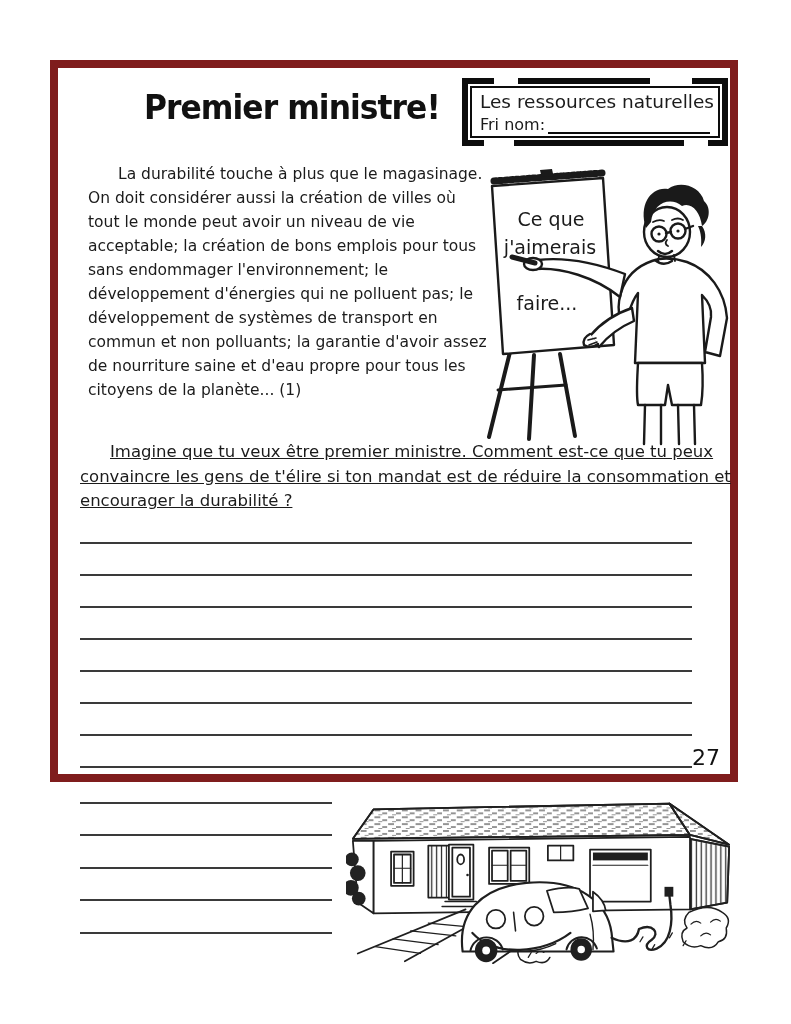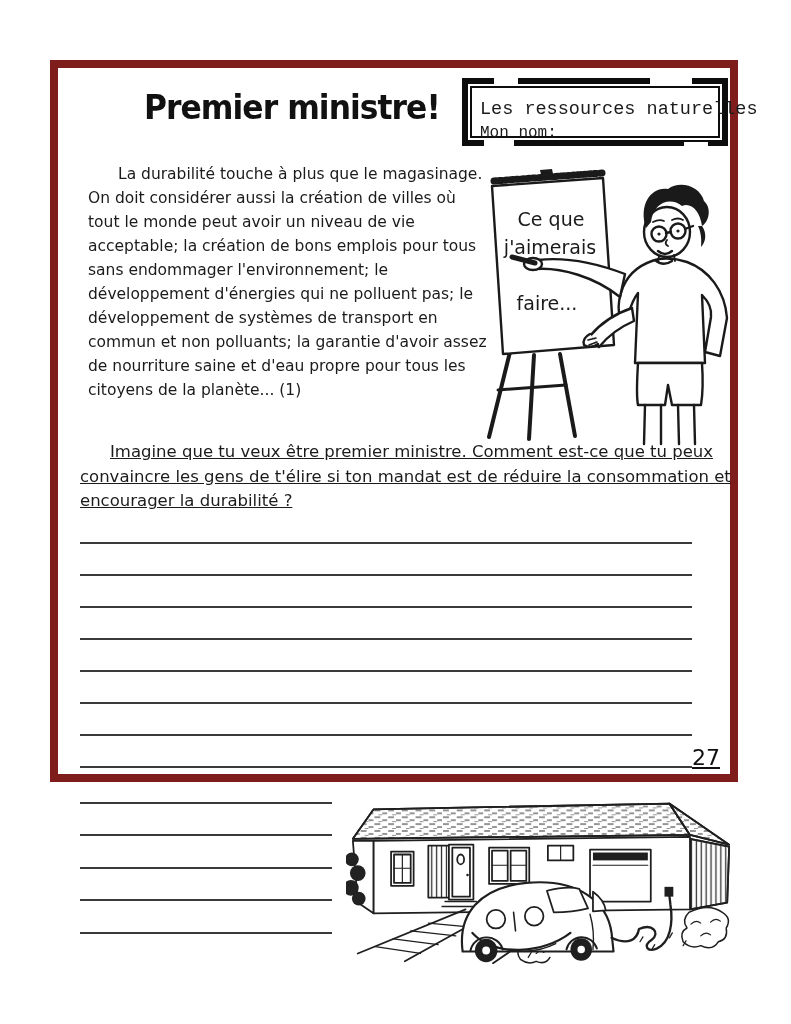--- a/index.html
+++ b/index.html
@@ -15,21 +15,21 @@
     position:absolute;left:86px;top:20px;margin:0;
     font-size:33px;font-weight:900;letter-spacing:-1px;color:#111;
     transform:scaleX(.95);transform-origin:left top;white-space:nowrap;
   }
   .header-box{
     position:absolute;left:404px;top:10px;width:266px;height:68px;
     border:6px solid #0d0d0d;box-sizing:border-box;background:#fff;
   }
   .header-box .inner{
     position:absolute;inset:2px;border:2px solid #0d0d0d;
-    padding:11px 8px 5px;box-sizing:border-box;font-family:Liberation Mono, monospace;
+    padding:3px 8px 5px;box-sizing:border-box;
   }
   .notch{position:absolute;background:#fff;height:6px;}
   .notch.t1{top:-6px;left:26px;width:24px;}
   .notch.t2{top:-6px;right:30px;width:42px;}
   .notch.b1{bottom:-6px;left:16px;width:30px;}
   .notch.b2{bottom:-6px;right:14px;width:24px;}
   .series-title{font-size:18.5px;white-space:nowrap;}
   .name-row{display:flex;align-items:flex-end;font-size:16px;margin-top:3px;}
   .name-blank{flex:1;border-bottom:2px solid #0d0d0d;height:17px;margin-left:3px;}
   .intro{
@@ -39,38 +39,38 @@
   .question{
     position:absolute;left:22px;top:372px;width:670px;margin:0;
     font-size:16.5px;line-height:24.5px;text-indent:30px;text-decoration:underline;
   }
   .easel-svg{position:absolute;left:404px;top:88px;width:272px;height:292px;}
   .lines-full{position:absolute;left:22px;top:444px;width:612px;}
   .wline{height:32px;box-sizing:border-box;border-bottom:2.2px solid #3a3a3a;}
   .lines-short{position:absolute;left:22px;top:703px;width:252px;}
   .lines-short .wline{height:32.5px;}
   .house-svg{position:absolute;left:288px;top:726px;width:392px;height:170px;}
-  .page-number{position:absolute;right:10px;bottom:4px;font-size:22px;color:#111;text-decoration:underline;}
+  .page-number{position:absolute;right:10px;bottom:4px;font-size:22px;color:#111;}
 </style>
 </head>
 <body>
 
 <div class="page-border">
 
   <h1 class="page-title">Premier ministre!</h1>
 
   <div class="header-box">
     <div class="notch t1"></div>
     <div class="notch t2"></div>
     <div class="notch b1"></div>
     <div class="notch b2"></div>
     <div class="inner">
       <div class="series-title">Les ressources naturelles</div>
       <div class="name-row">
-        <span>Mon nom:</span>
+        <span>Fri nom:</span>
         <span class="name-blank"></span>
       </div>
     </div>
   </div>
 
   <p class="intro">La durabilité touche à plus que le magasinage. On doit considérer aussi la création de villes où tout le monde peut avoir un niveau de vie acceptable; la création de bons emplois pour tous sans endommager l'environnement; le développement d'énergies qui ne polluent pas; le développement de systèmes de transport en commun et non polluants; la garantie d'avoir assez de nourriture saine et d'eau propre pour tous les citoyens de la planète... (1)</p>
 
   <svg class="easel-svg" viewBox="0 0 272 292">
     <g stroke="#1a1a1a" stroke-width="2.4" fill="none" stroke-linecap="round" stroke-linejoin="round">
       <g>

